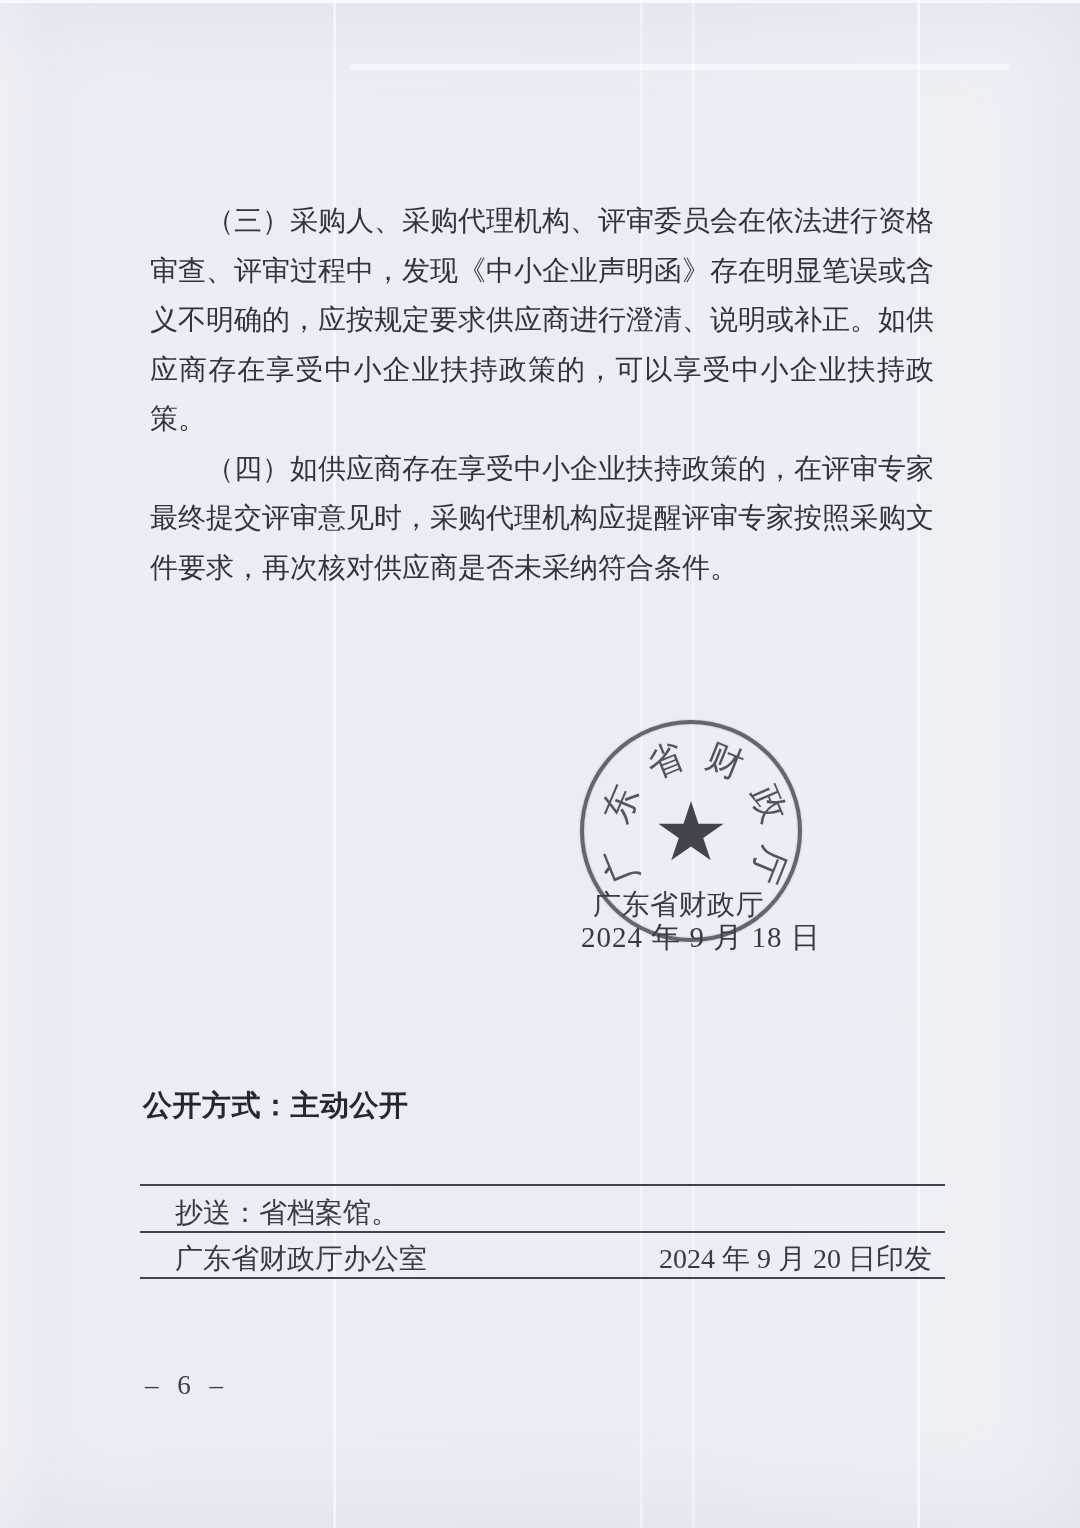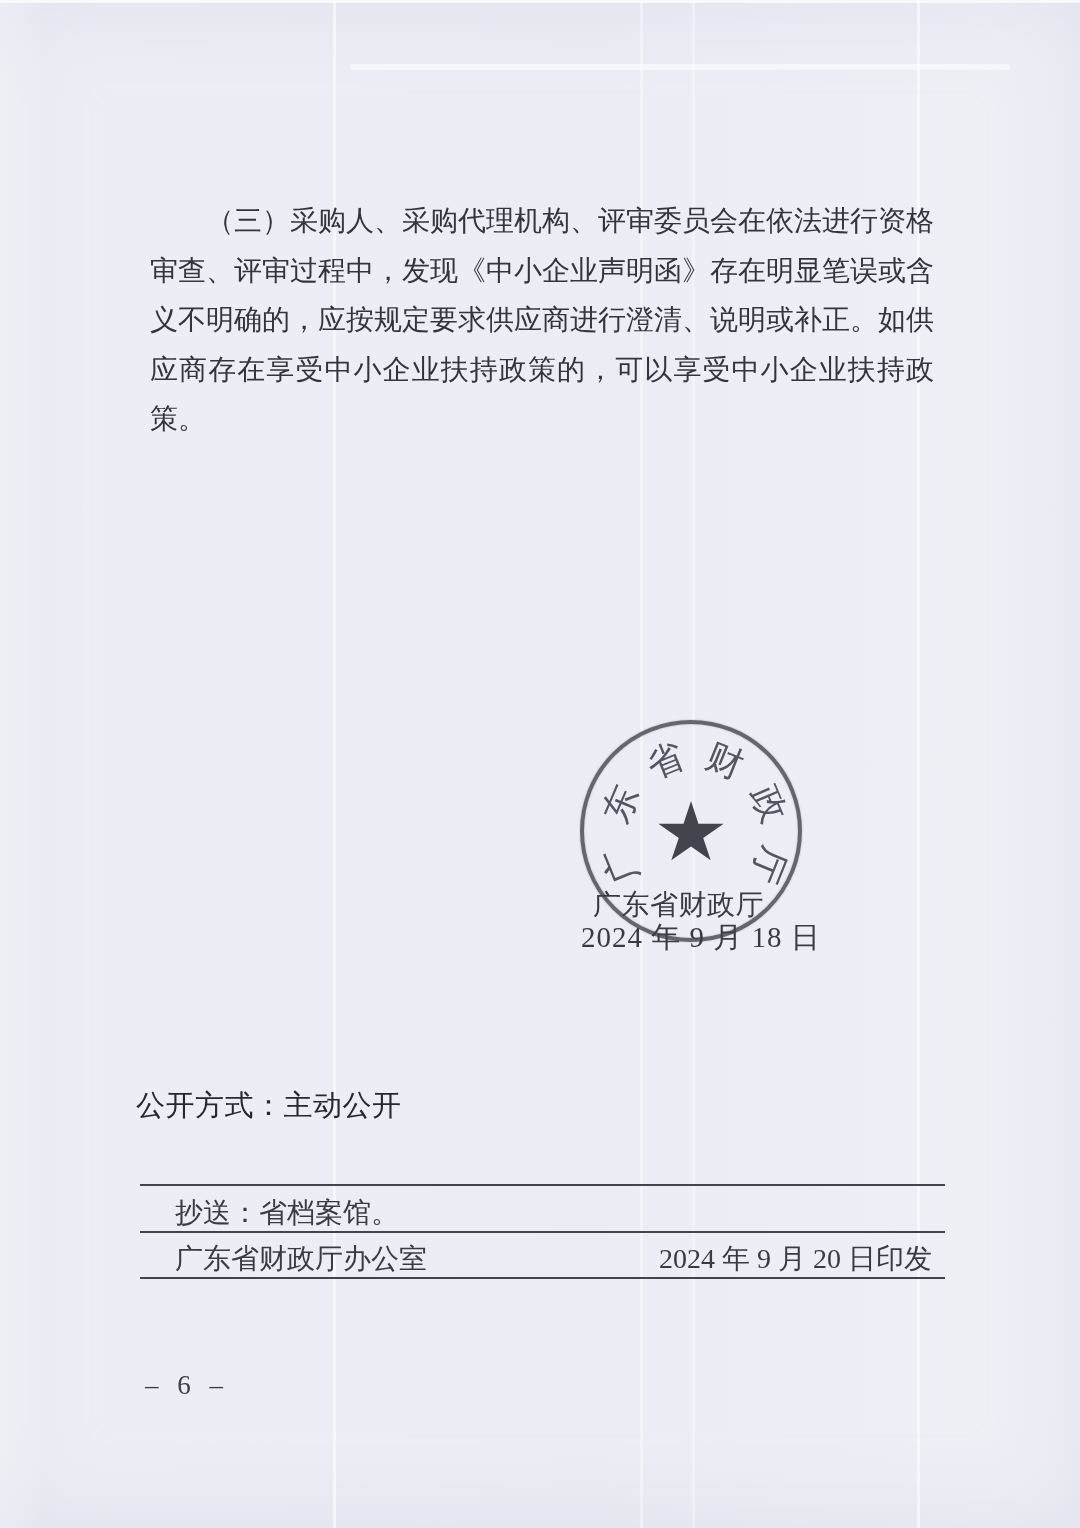--- a/index.html
+++ b/index.html
@@ -53,23 +53,23 @@
   .seal .a5{left:167px;top:123px;transform:rotate(112deg);}
   .seal .star{
     position:absolute;left:73px;top:77px;width:68px;height:65px;
     background:#36363f;opacity:.92;z-index:3;
     clip-path:polygon(50% 0%,61% 35%,98% 35%,68% 57%,79% 91%,50% 70%,21% 91%,32% 57%,2% 35%,39% 35%);
     filter:blur(.4px);
   }
 
   
   .publicity{
-    position:absolute;left:136px;top:1086px;
+    position:absolute;left:143px;top:1086px;
     font-family:"Liberation Sans","DejaVu Sans",sans-serif;
-    font-size:29px;font-weight:normal;color:#27272f;letter-spacing:.5px;
+    font-size:29px;font-weight:bold;color:#27272f;letter-spacing:.5px;
   }
 
   
   .rule{position:absolute;left:140px;width:805px;height:2px;background:#43434d;}
   .rule1{top:1184px;} .rule2{top:1231px;} .rule3{top:1277px;}
   .cc-row{position:absolute;left:175px;top:1194px;font-size:28px;color:#3a3a44;}
   .issuer-row{position:absolute;left:175px;top:1240px;width:757px;font-size:28px;color:#3a3a44;display:flex;justify-content:space-between;}
   .page-number{position:absolute;left:145px;top:1370px;font-size:27px;letter-spacing:6px;color:#3f3f49;}
 </style>
 </head>
@@ -79,20 +79,21 @@
 
   <div class="edge-top"></div>
   <div class="streak-v" style="left:333px;"></div>
   <div class="streak-v" style="left:640px;opacity:.7;"></div>
   <div class="streak-v" style="left:692px;opacity:.6;"></div>
   <div class="streak-v" style="left:917px;"></div>
   <div class="streak-h" style="left:350px;top:64px;width:660px;"></div>
 
   <div class="body-text">
     <p>（三）采购人、采购代理机构、评审委员会在依法进行资格审查、评审过程中，发现《中小企业声明函》存在明显笔误或含义不明确的，应按规定要求供应商进行澄清、说明或补正。如供应商存在享受中小企业扶持政策的，可以享受中小企业扶持政策。</p>
+    <p>（四）如供应商存在享受中小企业扶持政策的，在评审专家最终提交评审意见时，采购代理机构应提醒评审专家按照采购文件要求，再次核对供应商是否未采纳符合条件。</p>
   </div>
 
   <div class="sig-issuer">广东省财政厅</div>
   <div class="sig-date">2024 年 9 月 18 日</div>
 
   <div class="seal">
     <span class="arc-char a0">广</span>
     <span class="arc-char a1">东</span>
     <span class="arc-char a2">省</span>
     <span class="arc-char a3">财</span>

